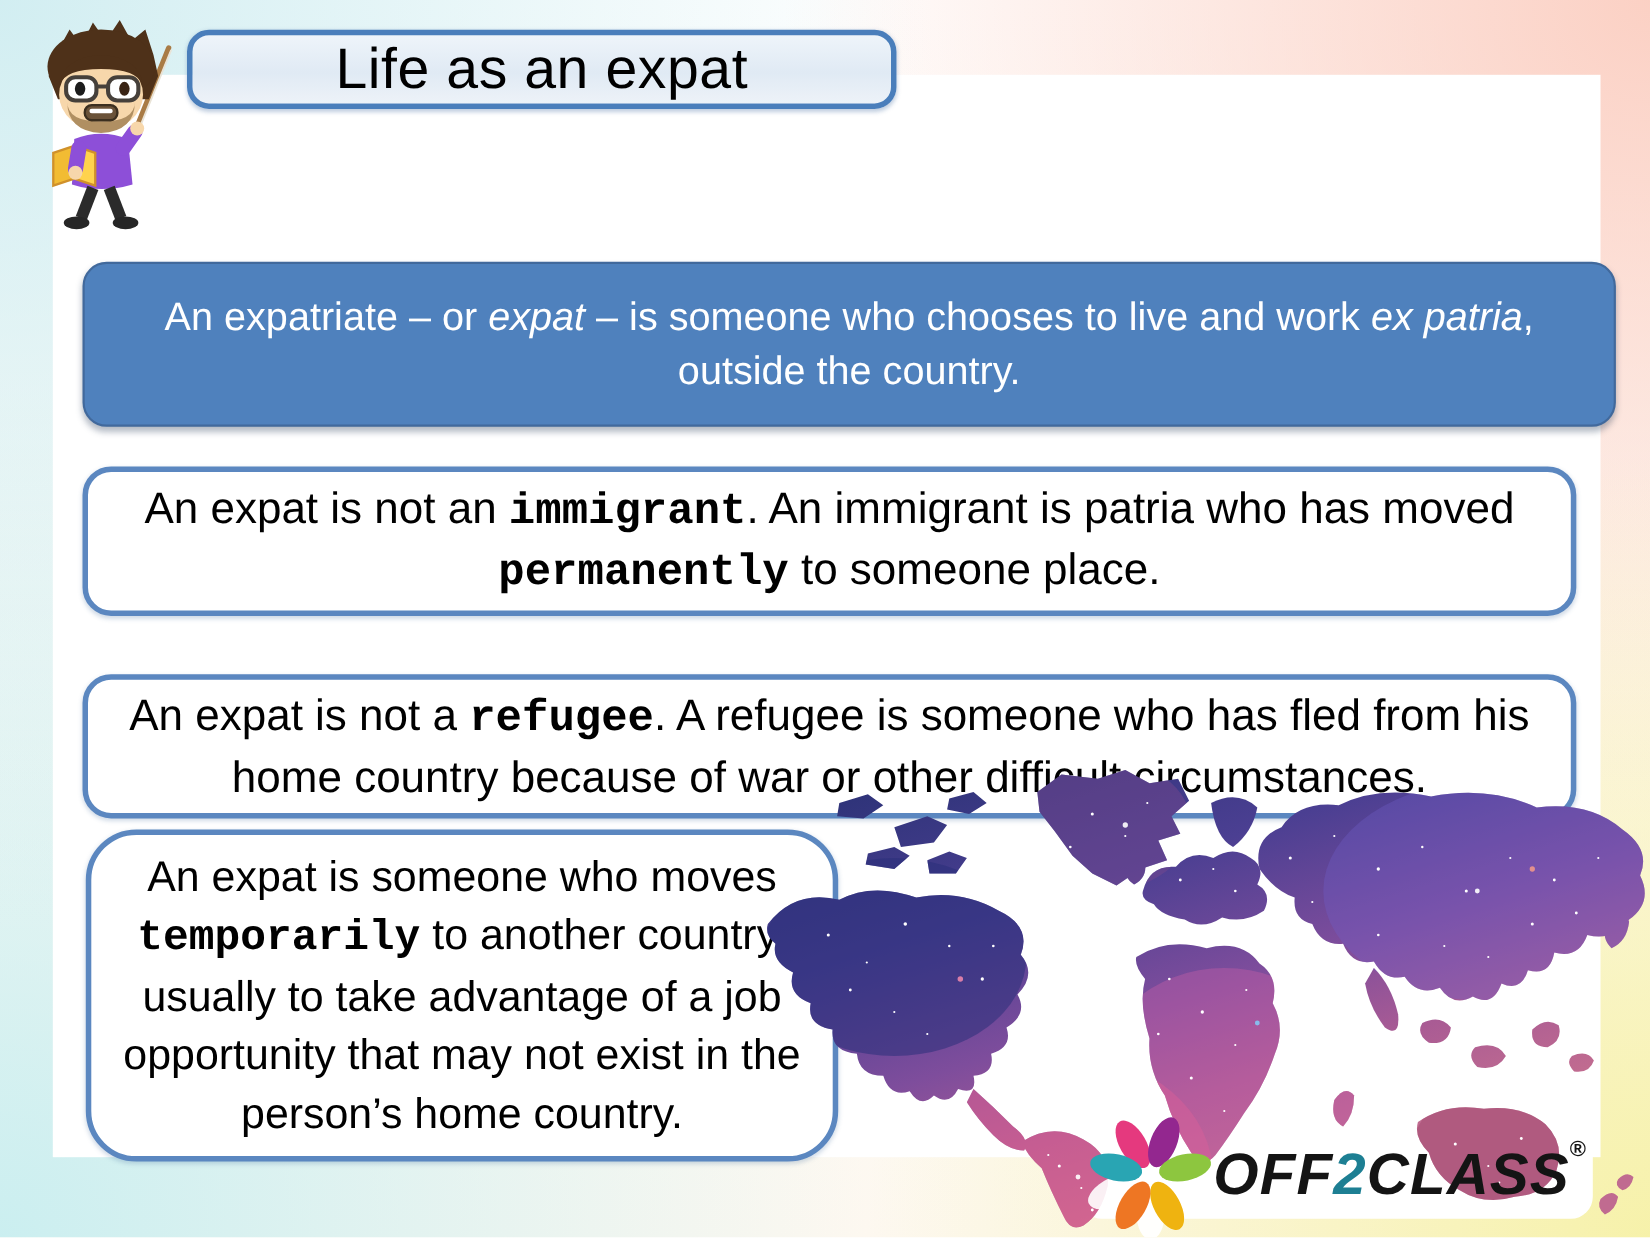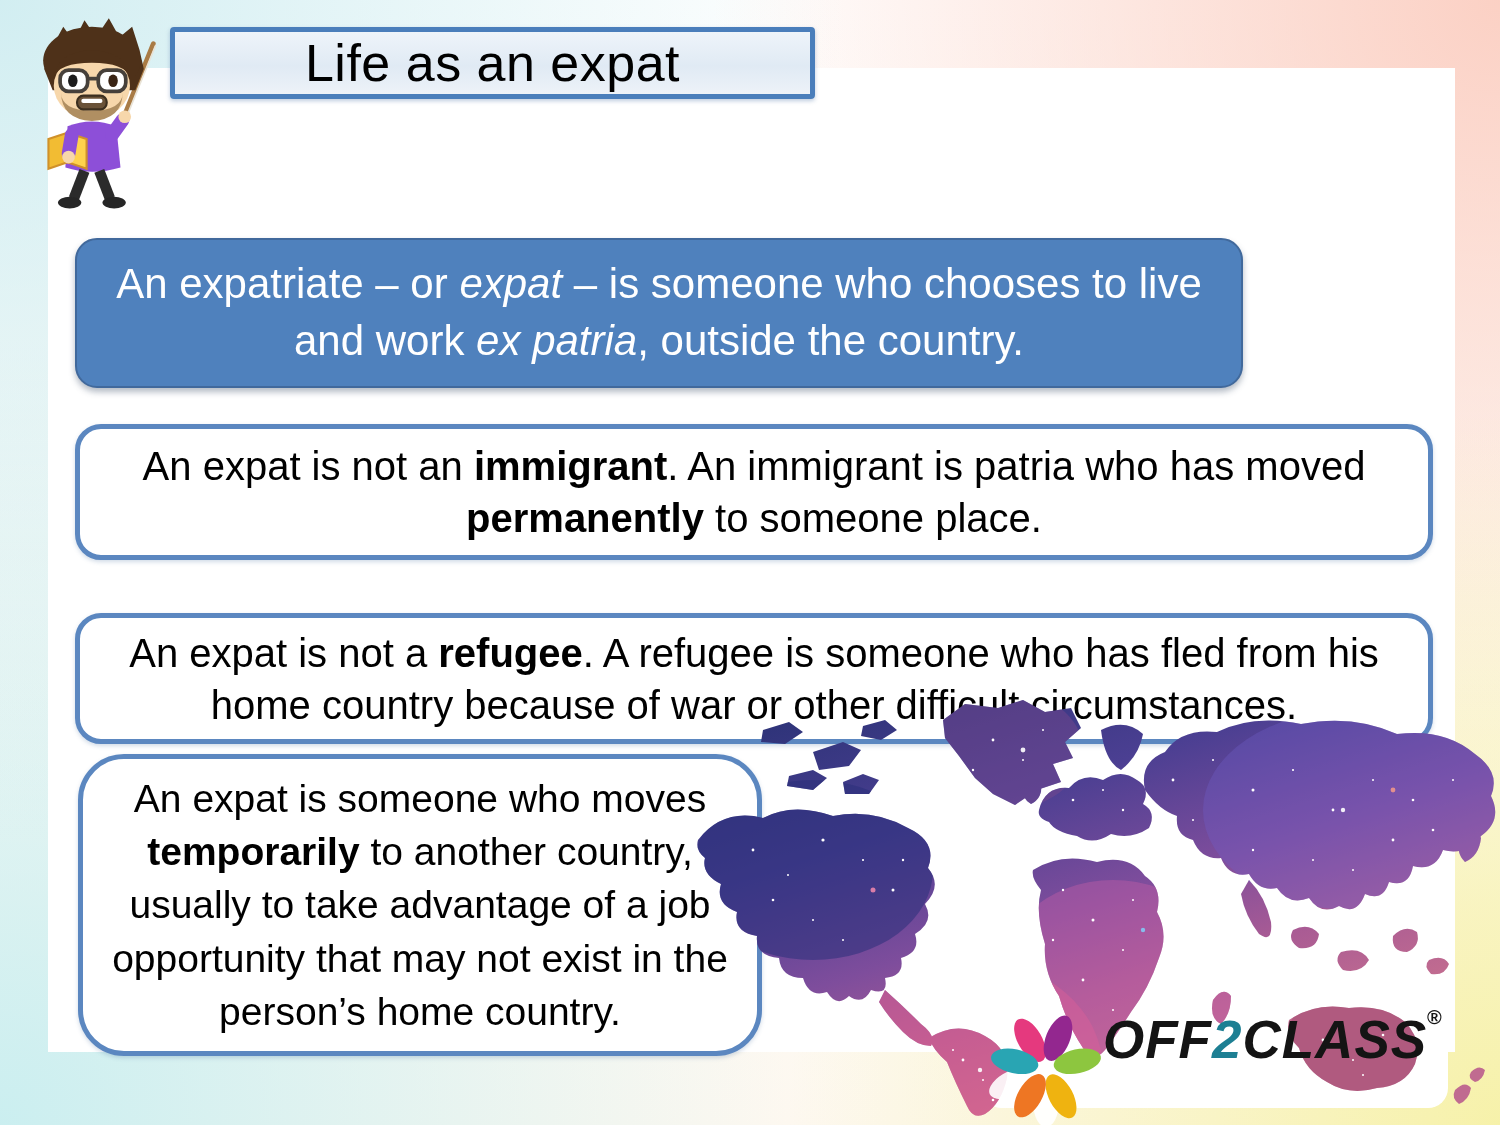--- a/index.html
+++ b/index.html
@@ -9,47 +9,47 @@
     background:
       radial-gradient(circle at 100% 100%, rgba(246,241,166,.95) 0%, rgba(246,241,166,0) 38%),
       radial-gradient(circle at 100% 0%, rgba(251,206,193,.95) 0%, rgba(251,206,193,0) 42%),
       radial-gradient(circle at 0% 0%, rgba(205,236,240,.9) 0%, rgba(205,236,240,0) 45%),
       radial-gradient(circle at 0% 100%, rgba(200,238,240,.95) 0%, rgba(200,238,240,0) 42%),
       linear-gradient(#ffffff,#fdf8f0);
   }
   .panel{position:absolute;left:48px;top:68px;width:1407px;height:984px;background:#ffffff;z-index:1;}
   .title-box{
     position:absolute;left:170px;top:27px;width:645px;height:72px;box-sizing:border-box;
-    border:5px solid #4a7ebb;border-radius:4px;
+    border:5px solid #4a7ebb;border-radius:20px;
     background:linear-gradient(180deg,#eef4fa 0%,#e0eaf4 55%,#edf2f8 100%);
     box-shadow:0 2px 4px rgba(70,110,160,.35);
     display:flex;align-items:center;justify-content:center;z-index:9;
   }
   .title-box span{font-size:52px;color:#000;letter-spacing:.5px;}
   .def-box{
-    position:absolute;left:75px;top:238px;width:1168px;height:150px;box-sizing:border-box;
+    position:absolute;left:75px;top:238px;width:1394px;height:150px;box-sizing:border-box;
     background:#4f81bd;border:2px solid #41699c;border-radius:22px;
     box-shadow:0 4px 6px rgba(40,60,90,.35);
     color:#fff;display:flex;align-items:center;justify-content:center;text-align:center;
-    font-size:42px;line-height:1.35;padding:0 28px;z-index:3;
+    font-size:36px;line-height:1.35;padding:0 28px;z-index:3;
   }
   .fact-box{
     position:absolute;background:#fff;border:5px solid #5b87c0;border-radius:26px;box-sizing:border-box;
     display:flex;align-items:center;justify-content:center;text-align:center;
     font-size:40px;line-height:1.3;color:#000;z-index:3;box-shadow:0 2px 4px rgba(70,110,160,.25);
   }
   #fact-immigrant{left:75px;top:424px;width:1358px;height:136px;padding:0 18px;}
   #fact-refugee{left:75px;top:613px;width:1358px;height:131px;padding:14px 8px;}
   #fact-temporary{left:78px;top:754px;width:684px;height:302px;border-radius:46px;font-size:39px;line-height:1.36;padding:16px 26px;}
-  .seg-b{font-weight:bold;}
+  .seg-b{font-weight:bold;font-family:Liberation Mono, monospace;}
   .seg-i{font-style:italic;}
   .map{position:absolute;left:693px;top:690px;width:810px;height:437px;z-index:5;}
   .logo-pill{position:absolute;left:982px;top:1026px;width:466px;height:82px;background:#fff;border-radius:20px;z-index:4;}
   .flower{position:absolute;left:986px;top:1008px;width:120px;height:120px;z-index:7;}
-  .brand{position:absolute;left:1103px;top:1006px;z-index:7;font-size:53px;font-weight:bold;font-style:italic;color:#141414;letter-spacing:1px;white-space:nowrap;}
+  .brand{position:absolute;left:1103px;top:1034px;z-index:7;font-size:53px;font-weight:bold;font-style:italic;color:#141414;letter-spacing:1px;white-space:nowrap;}
   .brand .two{color:#1d7f93;}
   .brand .reg{font-size:20px;font-style:normal;font-weight:bold;vertical-align:34px;letter-spacing:0;}
   .copyright{position:absolute;left:44px;top:1070px;z-index:6;font-size:29px;font-style:italic;color:#4d4d4d;font-family:"DejaVu Sans","Liberation Sans",sans-serif;}
   .teacher{position:absolute;left:24px;top:14px;width:140px;height:196px;z-index:9;}
 </style>
 </head>
 <body>
 
 <div class="slide">
 

